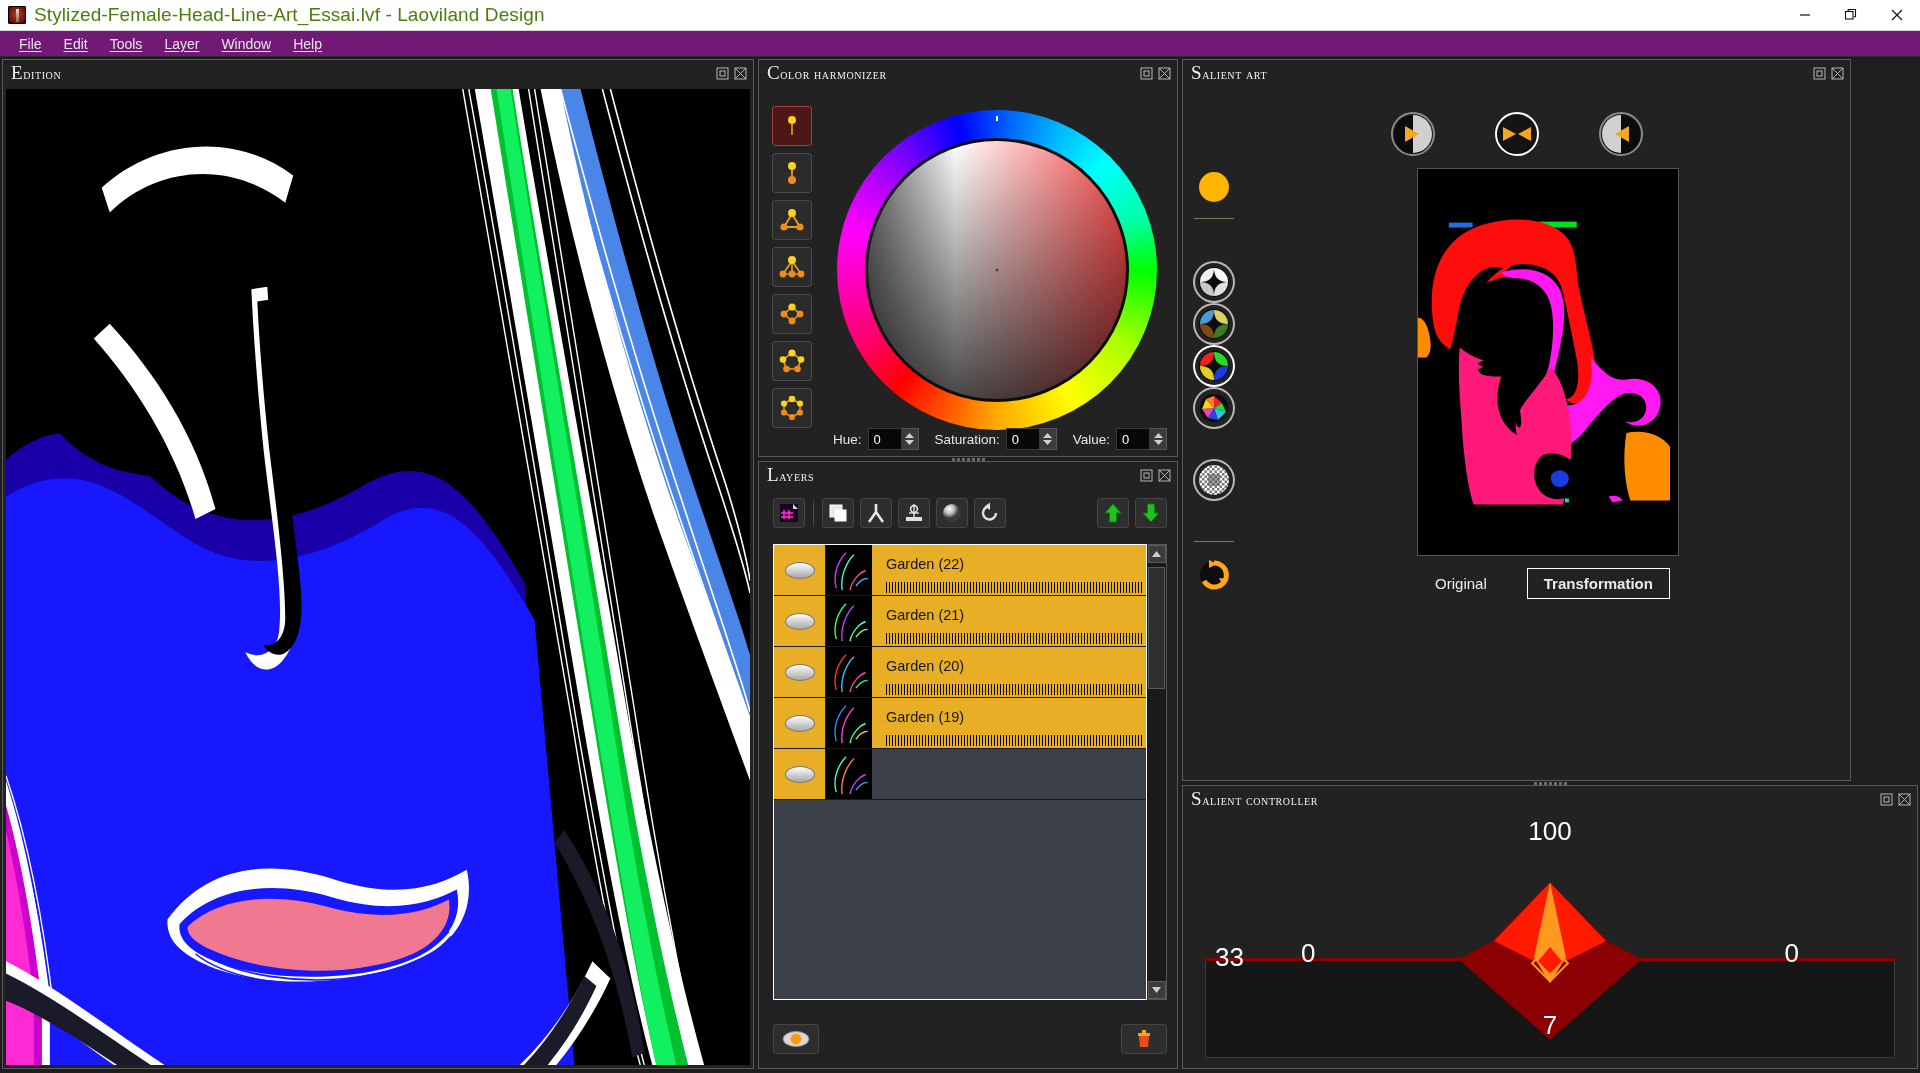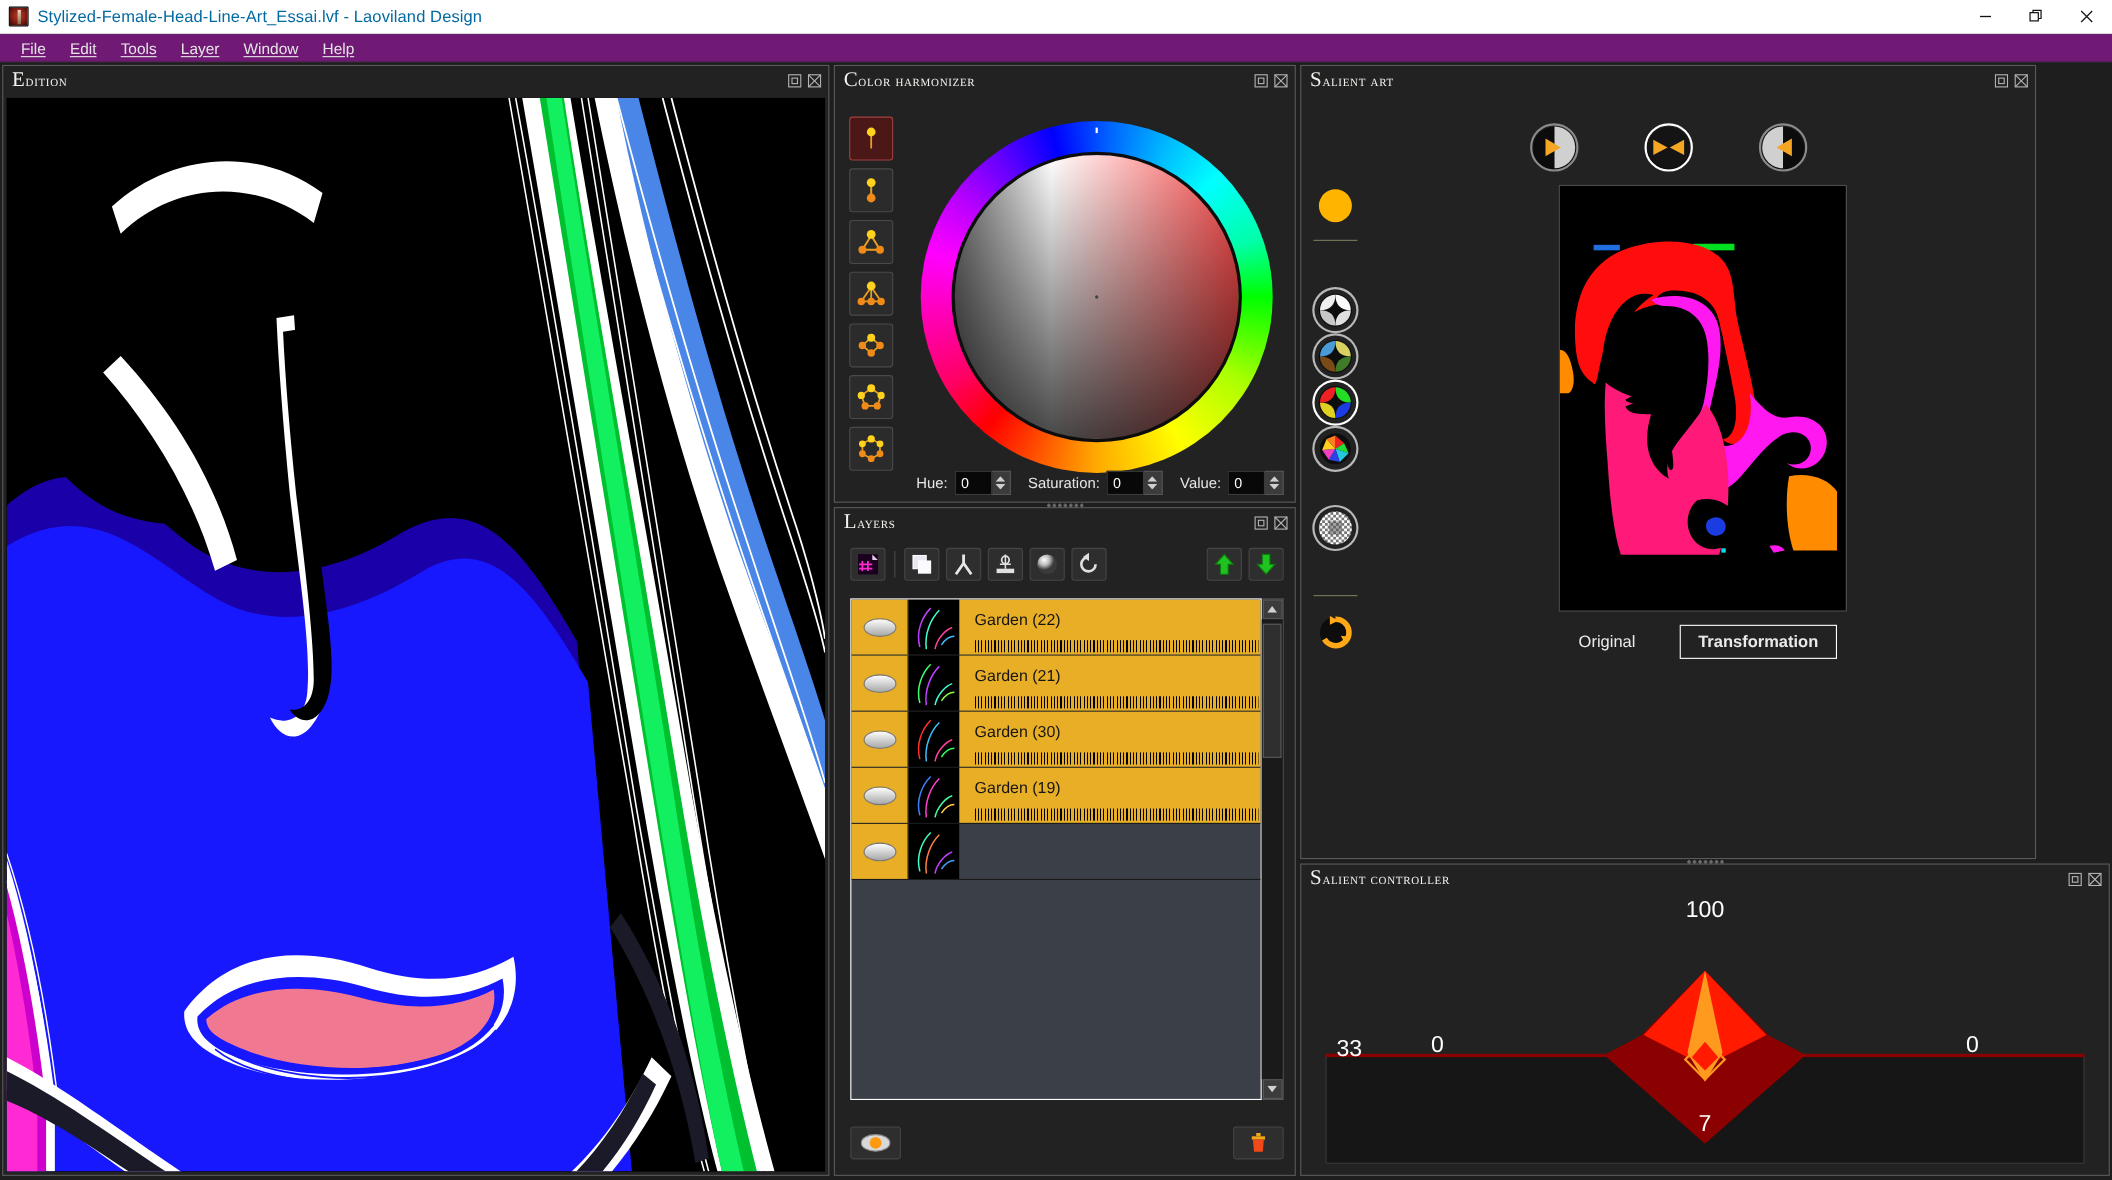--- a/index.html
+++ b/index.html
@@ -16,21 +16,21 @@
   }
   .app-icon {
     width: 18px; height: 18px; margin: 0 8px 0 8px; flex: none;
     background: radial-gradient(circle at 50% 45%, #c0392b 0%, #7b1b12 60%, #2b0a06 100%);
     border: 1px solid #000; position: relative; border-radius: 1px;
   }
   .app-icon::after {
     content: ""; position: absolute; left: 7px; top: 2px; width: 3px; height: 13px;
     background: linear-gradient(#e8d8c0, #8a6a4a);
   }
-  .title-text { font-size: 15px; color: #0369a1; letter-spacing: .1px; }
+  .title-text { font-size: 19px; color: #4d7c0f; letter-spacing: .1px; }
   .win-btns { margin-left: auto; display: flex; height: 31px; }
   .win-btn {
     width: 46px; height: 31px; display: flex; align-items: center; justify-content: center;
     color: #1b1b1b;
   }
 
   
   .menubar {
     height: 26px; background: #701a75; display: flex; align-items: center;
     padding-left: 8px; border-bottom: 1px solid #2c2c2c;
@@ -223,21 +223,21 @@
   .sa-tab { color: #eaeaea; font-size: 15px; padding: 6px 10px; }
   .sa-tab.active {
     border: 1px solid #ffffff; font-weight: bold; padding: 6px 16px;
   }
 
   
   #creative { left: 1182px; top: 728px; width: 736px; height: 284px; }
   .cc-body { position: relative; }
   .cc-plot { position: absolute; inset: 8px 22px 10px 22px; }
   .cc-num {
-    position: absolute; color: #fff; font-size: 21px;
+    position: absolute; color: #fff; font-size: 26px;
   }
   .cc-inner-box {
     position: absolute; left: 0; right: 0; bottom: 0; top: 138px;
     border: 1px solid #3a3a3a; background: #161616;
   }
   .cc-hline {
     position: absolute; left: 0; right: 0; top: 138px; height: 3px; background: #8b0000;
   }
 </style>
 </head>
@@ -645,21 +645,21 @@
                   <rect width="46" height="51" fill="#000"></rect>
                   <g fill="none" stroke-width="1.4">
                     <path d="M10 44 C6 30 12 16 20 8" stroke="#ff3030"></path>
                     <path d="M16 46 C14 32 20 18 28 10" stroke="#40c0ff"></path>
                     <path d="M24 46 C26 36 34 28 40 26" stroke="#ff40a0"></path>
                     <path d="M30 42 C34 36 38 34 42 34" stroke="#30ff60"></path>
                   </g>
                 </svg>
             </div>
             <div class="lr-main">
-              <span class="lr-name">Garden (30)</span>
+              <span class="lr-name">Garden (20)</span>
               <div class="lr-bar"></div>
             </div>
           </div>
 
           <div class="layer-row">
             <div class="lr-vis">
                 <div class="vis-ellipse"></div>
               </div>
             <div class="lr-thumb">
               <svg viewBox="0 0 46 51">

